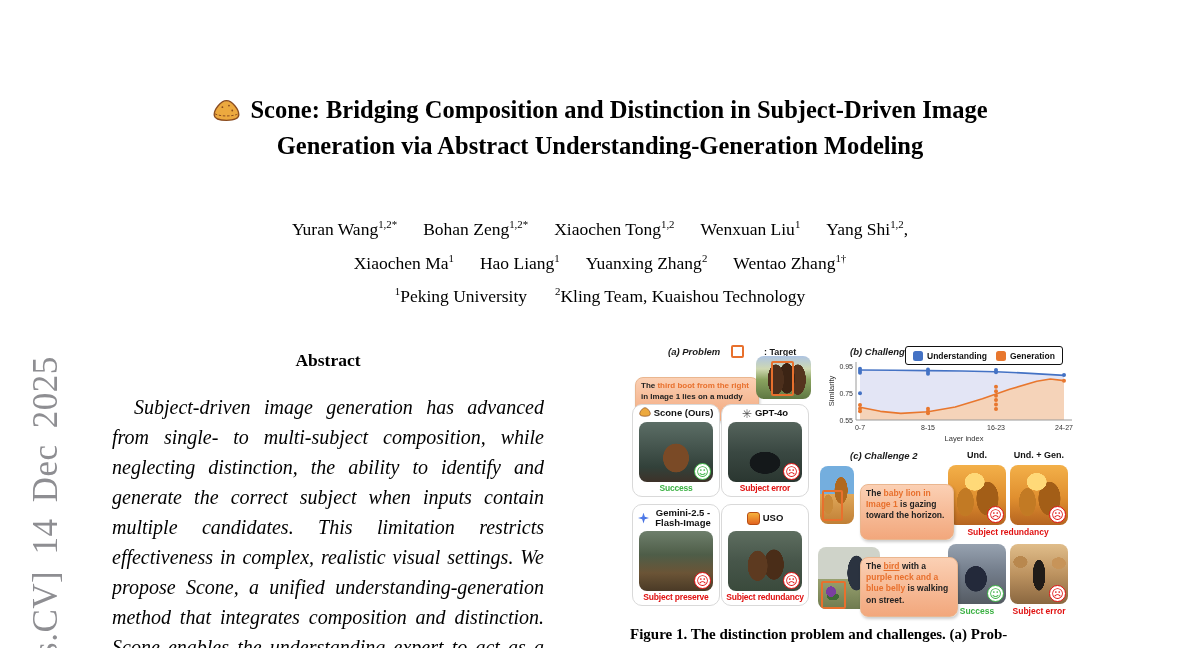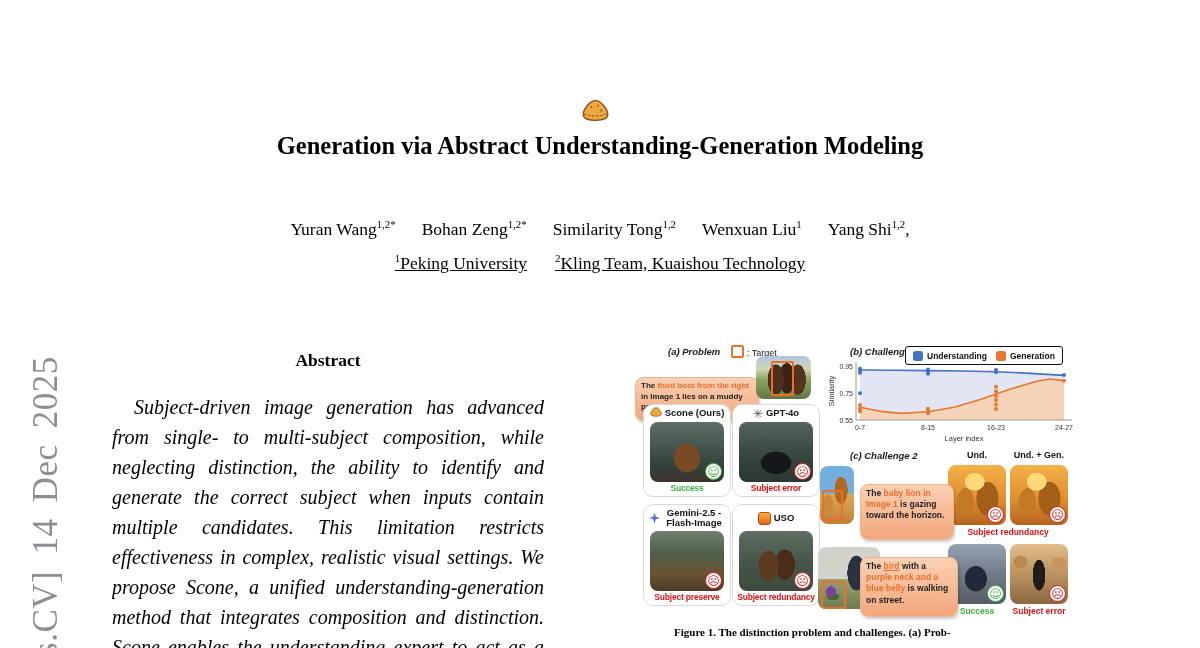--- a/index.html
+++ b/index.html
@@ -14,55 +14,55 @@
   
   .title-wrap{position:absolute;left:0;right:0;top:94px;text-align:center;
               font-weight:bold;font-size:24.5px;line-height:32px;}
   .scone-title-icon{display:inline-block;vertical-align:-4px;margin-right:9px;}
 
   
   .authors{position:absolute;left:0;right:0;top:210px;text-align:center;font-size:17.5px;line-height:29px;}
   .authors .row{display:block;}
   .author{margin:0 13px;white-space:nowrap;}
   .author sup,.aff sup{font-size:62%;vertical-align:super;}
-  .aff{margin:16px 14px;white-space:nowrap;text-decoration:underline;}
+  .aff{margin:16px 14px;white-space:nowrap;}
 
   
   .abs-head{position:absolute;left:112px;width:432px;top:350px;text-align:center;
             font-weight:bold;font-size:17.5px;}
   .abs-body{position:absolute;left:112px;width:432px;top:392px;height:256px;overflow:hidden;
             font-style:italic;font-size:20px;line-height:30px;text-align:justify;
             text-indent:22px;}
 
   
   .figure{position:absolute;left:632px;top:344px;width:452px;height:276px;
           font-family:"Liberation Sans",sans-serif;}
   .plabel{position:absolute;font-style:italic;font-weight:bold;font-size:9.5px;color:#1a1a1a;margin-left:32px;}
 
   
-  .target-legend{position:absolute;left:99px;top:1px;display:flex;align-items:flex-end;gap:3px;
-                 font-weight:normal;font-size:9px;color:#1a1a1a;}
+  .target-legend{position:absolute;left:99px;top:1px;display:flex;align-items:center;gap:20px;
+                 font-weight:bold;font-size:9px;color:#1a1a1a;}
   .tsq{width:9px;height:9px;border:2px solid #e8702d;border-radius:2px;background:#fff;}
   .prompt{background:linear-gradient(180deg,#fbd0b4,#f2a77c);border:1px solid #eab68f;
           border-radius:8px;box-shadow:1px 2px 3px rgba(0,0,0,.2);padding:3px 5px;
           font-weight:bold;color:#222;}
   .prompt .hl{color:#e8702d;}
   .prompt .u{text-decoration:underline;margin-top:45px;}
   .prompt-a{position:absolute;left:3px;top:17px;width:112px;height:36px;font-size:8px;line-height:1.32;margin-top:16px;}
   .img{position:relative;border-radius:8px;overflow:hidden;}
   .boots-ref{position:absolute;left:124px;top:12px;width:55px;height:43px;
     background:
       radial-gradient(24% 58% at 36% 55%,#4c2f1c 0 60%,transparent 62%),
       radial-gradient(24% 58% at 56% 52%,#3c2414 0 60%,transparent 62%),
       radial-gradient(24% 58% at 76% 55%,#55341e 0 60%,transparent 62%),
       linear-gradient(180deg,#aec4e2 0%,#cfd8b2 30%,#8aa360 55%,#5f7742 100%);}
   .tbox{position:absolute;border:2px solid #e8702d;border-radius:2px;}
 
   .model-card{position:absolute;width:86px;background:#fff;border:1.5px solid #d9d9d9;
-              border-radius:10px;padding:2px 0 3px;text-align:center;margin-left:11px;}
+              border-radius:10px;padding:2px 0 3px;text-align:center;}
   .model-head{display:flex;align-items:center;justify-content:center;gap:3px;
               font-weight:bold;font-size:9.5px;line-height:10.5px;color:#111;min-height:13px;}
   .model-head.two-line{min-height:22px;}
   .model-head .nm{max-width:62px;}
   .thumb{width:74px;height:60px;margin:2px auto 1px;border-radius:8px;position:relative;}
   .badge{position:absolute;right:2px;bottom:2px;display:flex;align-items:center;justify-content:center;
          width:15px;height:15px;border-radius:50%;background:#fff;
          font:12px "DejaVu Sans",sans-serif;line-height:1;}
   .badge.success{border:1.5px solid #3bb143;color:#3bb143;}
   .badge.error{border:1.5px solid #e01010;color:#e01010;}
@@ -117,46 +117,47 @@
       radial-gradient(20% 16% at 84% 32%,#c79459 0 60%,transparent 62%),
       linear-gradient(180deg,#e0bd8a 0%,#bd9360 50%,#8a6740 100%);}
   .c-out{position:absolute;width:58px;height:60px;}
   .c-cap{position:absolute;font-weight:bold;font-size:8.5px;text-align:center;white-space:nowrap;}
   .c-cap.error{color:#e01010;}
   .c-cap.success{color:#3bb143;}
   .prompt-c{position:absolute;font-size:8.5px;line-height:1.32;z-index:3;}
 
   
   .fig-caption{position:absolute;left:630px;top:626px;width:452px;height:22px;overflow:hidden;
-               font-family:"Liberation Serif",serif;font-weight:bold;font-size:11px;margin-left:44px;}
+               font-family:"Liberation Serif",serif;font-weight:bold;font-size:15px;}
 </style>
 </head>
 <body>
 
 <div class="page">
 
   <div class="watermark">cs.CV] 14 Dec 2025</div>
 
   <div class="title-wrap">
     <div>
       <span class="scone-title-icon">
         <svg width="29" height="23" viewBox="0 0 34 28">
           <path d="M17 2 C24 2 32 13 32 19 C32 24 26 26 17 26 C8 26 2 24 2 19 C2 13 10 2 17 2Z" fill="#ECA93F" stroke="#8A4B1F" stroke-width="1.6"></path>
           <path d="M3 18 C8 21.5 26 21.5 31 18" stroke="#8A4B1F" stroke-width="1.2" fill="none" stroke-dasharray="3 2"></path>
           <circle cx="12" cy="10" r="1.1" fill="#8A4B1F"></circle>
             <circle cx="20" cy="8" r="1.1" fill="#8A4B1F"></circle>
             <circle cx="24" cy="14" r="1.1" fill="#8A4B1F"></circle>
         </svg>
-      </span>
+      </span><span>Scone: Bridging Composition and Distinction in Subject-Driven Image</span>
     </div>
     <div>Generation via Abstract Understanding-Generation Modeling</div>
   </div>
 
   <div class="authors">
-    <span class="row"><span class="author"><span>Yuran Wang</span><sup>1,2*</sup></span><span class="author"><span>Bohan Zeng</span><sup>1,2*</sup></span><span class="author"><span>Similarity Tong</span><sup>1,2</sup></span><span class="author"><span>Wenxuan Liu</span><sup>1</sup></span><span class="author"><span>Yang Shi</span><sup>1,2</sup>,</span></span>
+    <span class="row"><span class="author"><span>Yuran Wang</span><sup>1,2*</sup></span><span class="author"><span>Bohan Zeng</span><sup>1,2*</sup></span><span class="author"><span>Xiaochen Tong</span><sup>1,2</sup></span><span class="author"><span>Wenxuan Liu</span><sup>1</sup></span><span class="author"><span>Yang Shi</span><sup>1,2</sup>,</span></span>
+    <span class="row"><span class="author"><span>Xiaochen Ma</span><sup>1</sup></span><span class="author"><span>Hao Liang</span><sup>1</sup></span><span class="author"><span>Yuanxing Zhang</span><sup>2</sup></span><span class="author"><span>Wentao Zhang</span><sup>1†</sup></span></span>
     <span class="row"><span class="aff"><sup>1</sup><span>Peking University</span></span><span class="aff"><sup>2</sup><span>Kling Team, Kuaishou Technology</span></span></span>
   </div>
 
   <div class="abs-head">Abstract</div>
   <div class="abs-body">Subject-driven image generation has advanced from single- to multi-subject composition, while neglecting distinction, the ability to identify and generate the correct subject when inputs contain multiple candidates. This limitation restricts effectiveness in complex, realistic visual settings. We propose Scone, a unified understanding-generation method that integrates composition and distinction. Scone enables the understanding expert to act as a semantic bridge, conveying semantic information and guiding the generation expert to preserve subject identity while minimizing interference. A two-stage training scheme first</div>
 
   <div class="figure">
 
     <div class="plabel" style="left:4px;top:2px;">(a) Problem</div>
     <div class="target-legend">

